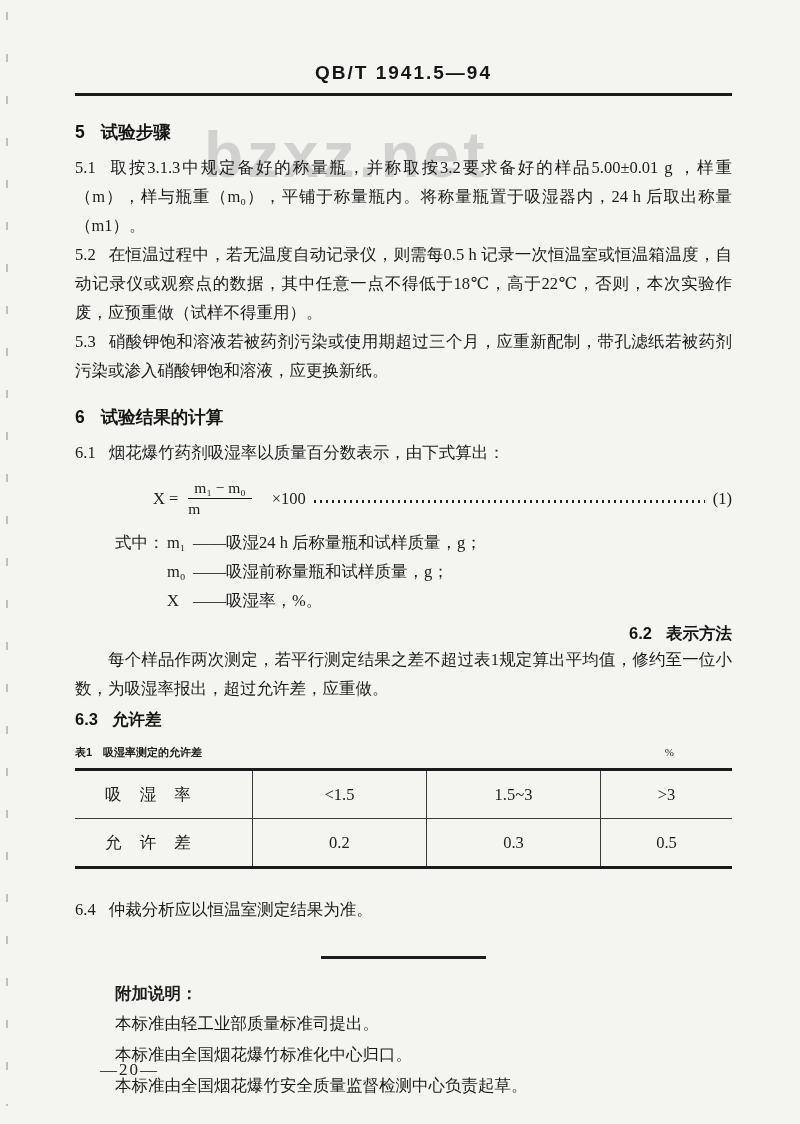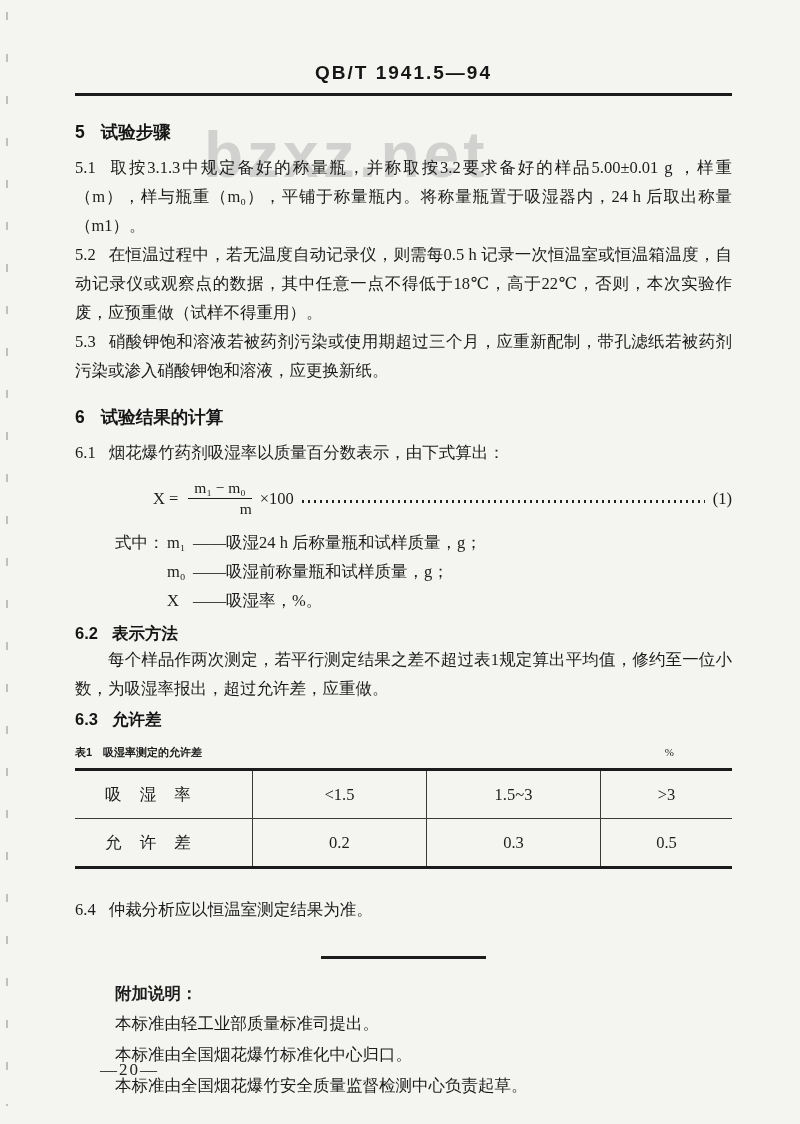--- a/index.html
+++ b/index.html
@@ -51,21 +51,21 @@
   }
   .clause.first{margin-top:9px;}
   .cnum{display:inline-block;margin-right:13px;}
   
   .formula{
     display:flex;align-items:center;
     margin:12px 0 10px 78px;
     font-size:16.5px;
   }
   .f-lhs{margin-right:10px;}
-  .frac{display:inline-flex;flex-direction:column;align-items:flex-end;margin-right:8px;}
+  .frac{display:inline-flex;flex-direction:column;align-items:flex-start;margin-right:20px;}
   .frac .fnum{padding:0 6px 1px 6px;border-bottom:1.5px solid #1c1c1c;font-size:15.5px;}
   .frac .fden{padding-top:1px;font-size:15.5px;}
   .f-mul{margin-right:6px;}
   .leader{
     flex:1;height:3px;margin:6px 8px 0 2px;
     background:repeating-linear-gradient(90deg,#222 0 2.5px,transparent 2.5px 6px);
   }
   .defs{margin-left:40px;font-size:16.5px;line-height:29px;}
   .def-row .where{display:inline-block;width:52px;}
   .def-row.cont{padding-left:52px;}
@@ -156,21 +156,21 @@
         <span class="where">式中：</span><span class="sym">m₁</span><span>——</span><span>吸湿24 h 后称量瓶和试样质量，g；</span>
       </div>
       <div class="def-row cont">
         <span class="sym">m₀</span><span>——</span><span>吸湿前称量瓶和试样质量，g；</span>
       </div>
       <div class="def-row cont">
         <span class="sym">X</span><span>——</span><span>吸湿率，%。</span>
       </div>
     </div>
 
-    <div class="sec-heading" style="margin-top:8px;font-size:16.5px;">
+    <div class="sec-heading" style="margin-top:8px;font-size:16.5px;text-align:right;">
       <span class="sub">6.2</span><span>表示方法</span>
     </div>
     <p class="body-par">每个样品作两次测定，若平行测定结果之差不超过表1规定算出平均值，修约至一位小数，为吸湿率报出，超过允许差，应重做。</p>
 
     <div class="sec-heading" style="margin-top:6px;font-size:16.5px;">
       <span class="sub">6.3</span><span>允许差</span>
     </div>
 
     <div class="tbl-caption-row">
       <span class="tbl-caption">表1　吸湿率测定的允许差</span>

